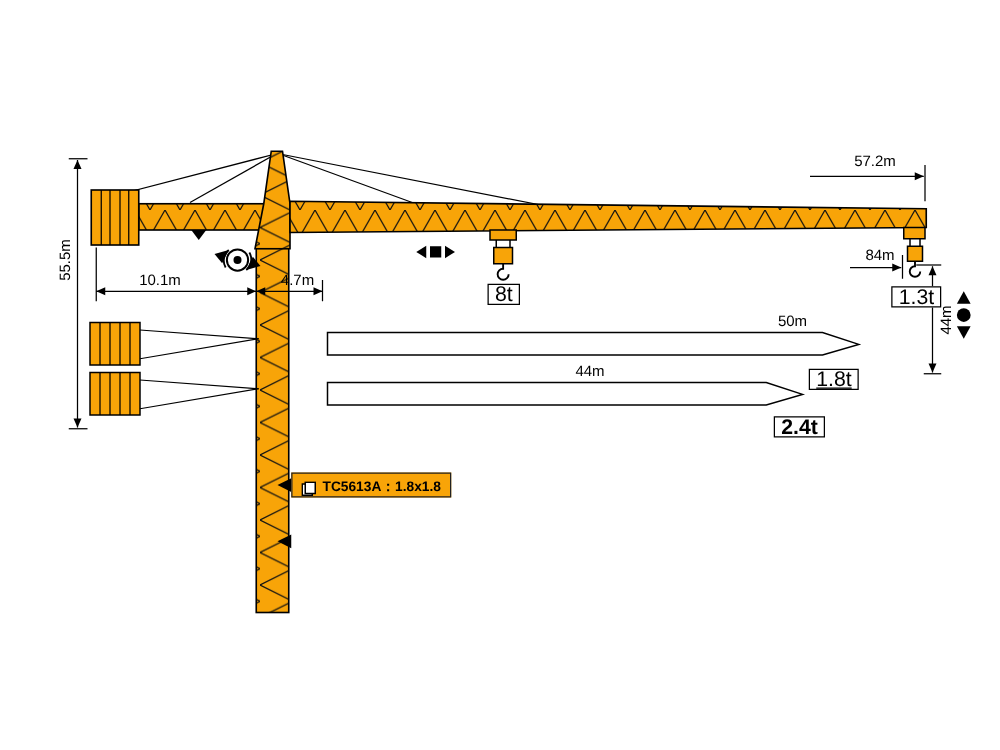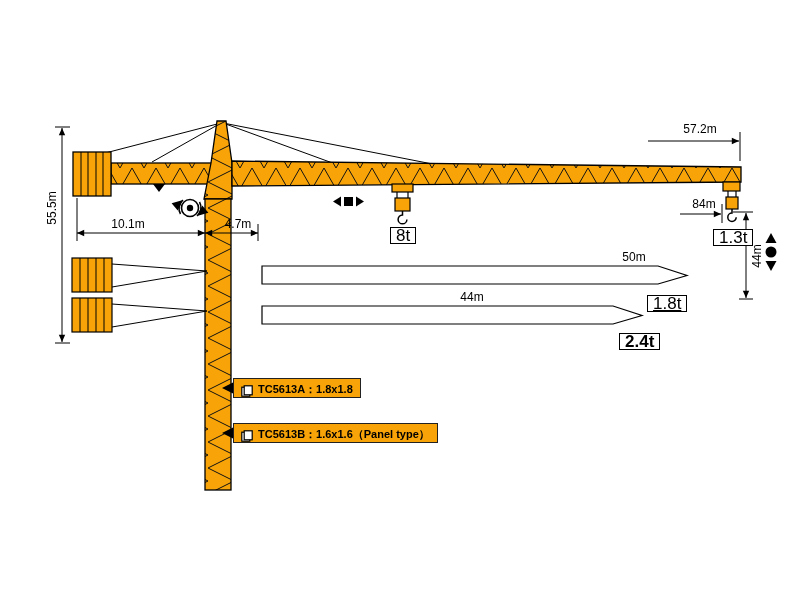--- a/index.html
+++ b/index.html
@@ -166,21 +166,14 @@
   <div class="loadbox" style="left:647px; top:295px;text-decoration:underline;">1.8t</div>
   <div class="loadbox" style="left:619px; top:333px;font-weight:bold;">2.4t</div>
 
   <div class="modelbox" style="left:233px; top:378px;">
     <svg class="micon" viewBox="0 0 12 12">
       <rect x="0.8" y="2.2" width="8" height="9" fill="#fff" stroke="#000" stroke-width="1.2"></rect>
       <rect x="3.2" y="0.8" width="8" height="9" fill="#fff" stroke="#000" stroke-width="1.2"></rect>
     </svg>
     <span>TC5613A：1.8x1.8</span>
   </div>
-  <div class="modelbox" style="left:233px; top:423px;">
-    <svg class="micon" viewBox="0 0 12 12">
-      <rect x="0.8" y="2.2" width="8" height="9" fill="#fff" stroke="#000" stroke-width="1.2"></rect>
-      <rect x="3.2" y="0.8" width="8" height="9" fill="#fff" stroke="#000" stroke-width="1.2"></rect>
-    </svg>
-    <span>TC5613B：1.6x1.6（Panel type）</span>
-  </div>
 
 </div>
 
 </body></html>

